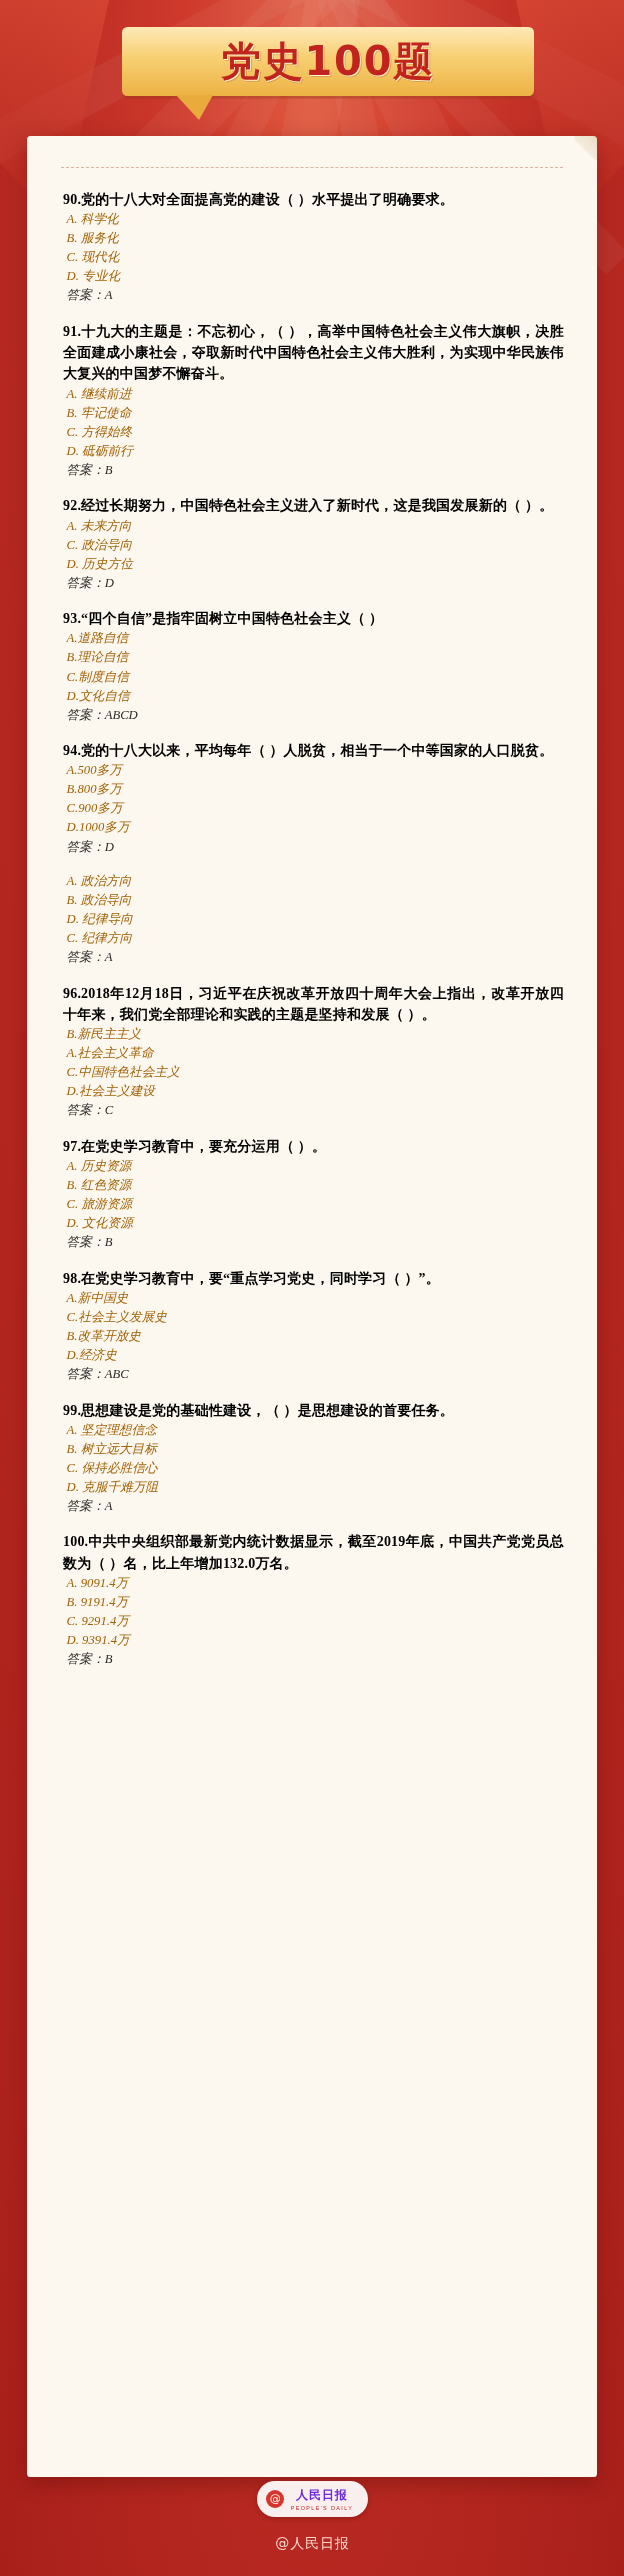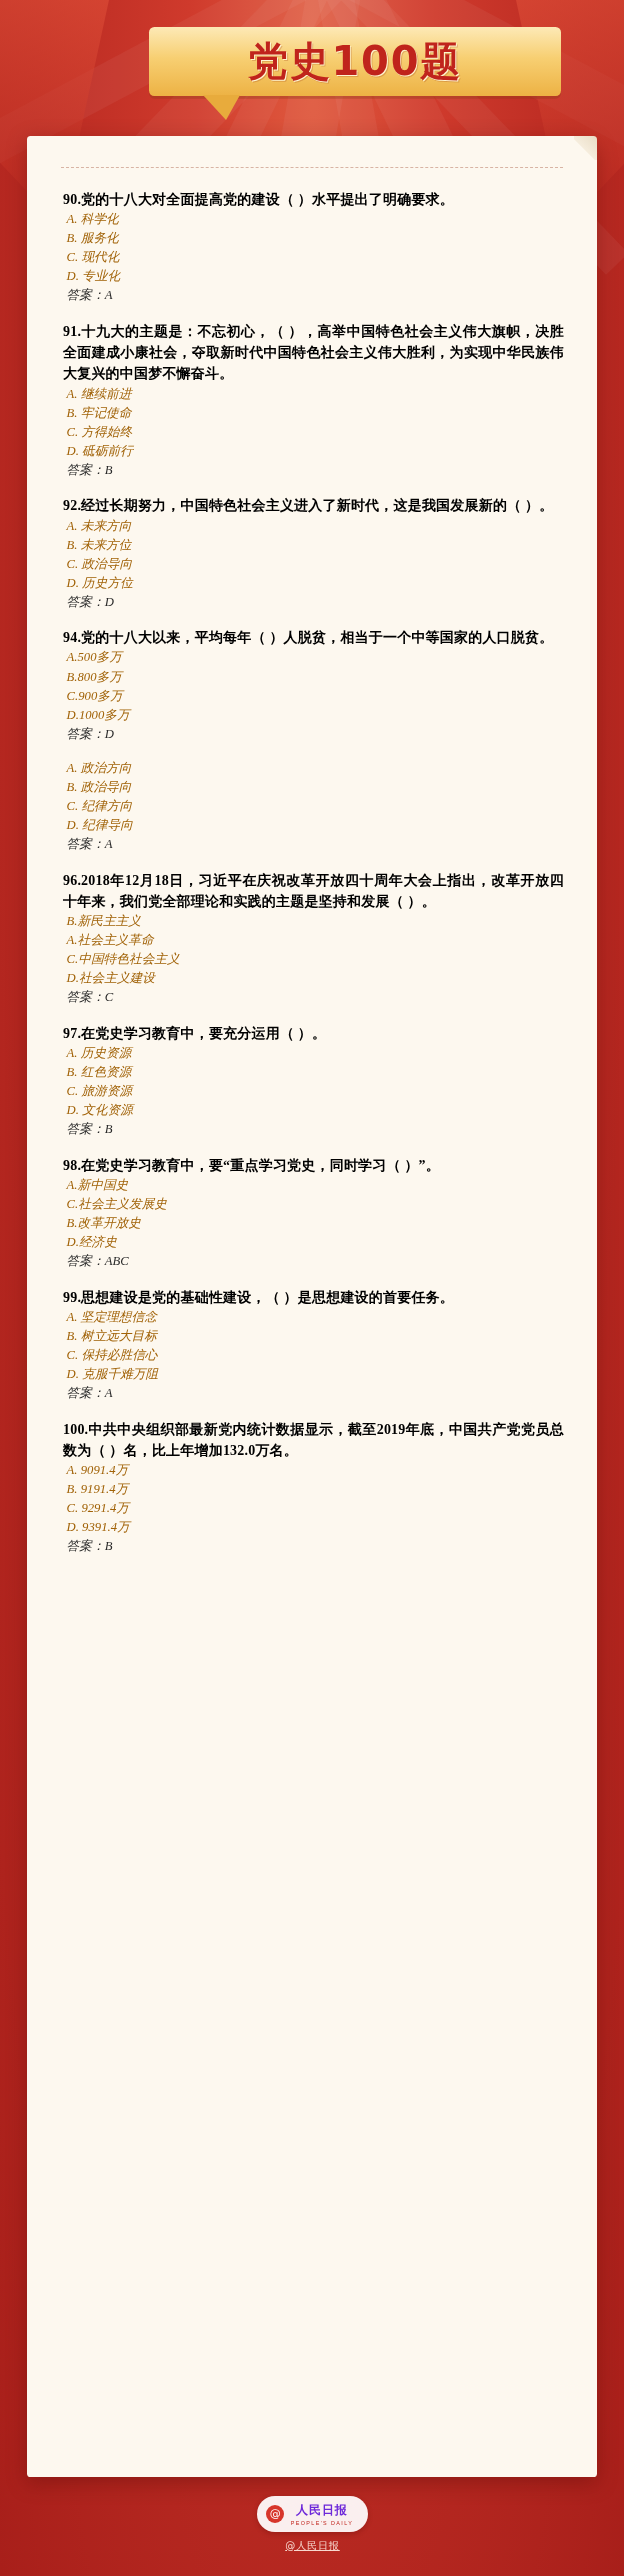--- a/index.html
+++ b/index.html
@@ -56,21 +56,21 @@
   .title-wrap {
     position: absolute;
     top: 27px;
     left: 63px;
     width: 507px;
     height: 86px;
   }
   .title-banner {
     position: relative;
     width: 412px;
-    margin-left: 86px;
+    margin-left: 59px;
     height: 69px;
     background: linear-gradient(180deg, #fde9b6 0%, #f7cf72 45%, #edb244 100%);
     border-radius: 5.4px;
     box-shadow: 0 2.7px 0 rgba(140,60,20,.35);
     display: flex;
     align-items: center;
     justify-content: center;
   }
   .title-banner:after {
     content: "";
@@ -182,26 +182,25 @@
   }
   .logo-sub {
     display: block;
     font-family: "Liberation Sans", sans-serif;
     font-size: 5.4px;
     color: #c0241c;
     letter-spacing: 1.4px;
     margin-top: 0.9px;
   }
   .weibo {
-    margin-top: 7px;
+    margin-top: 18px;
     font-family: "DejaVu Sans", "Liberation Sans", sans-serif;
-    font-size: 10px;
+    font-size: 14px;
     color: rgba(255,235,225,.9);
     letter-spacing: 0.9px;
-    text-decoration: underline;
   }
 </style>
 </head>
 <body>
 
 <div class="page">
 
   <div class="rays">
     <div class="ray d1"></div>
     <div class="ray d2"></div>
@@ -236,38 +235,45 @@
           <div class="q-stem">91.十九大的主题是：不忘初心，（  ），高举中国特色社会主义伟大旗帜，决胜全面建成小康社会，夺取新时代中国特色社会主义伟大胜利，为实现中华民族伟大复兴的中国梦不懈奋斗。</div>
           <div class="opt">A. 继续前进</div>
           <div class="opt">B. 牢记使命</div>
           <div class="opt">C. 方得始终</div>
           <div class="opt">D. 砥砺前行</div>
           <div class="ans">答案：B</div>
         </div>
         <div class="q-block">
           <div class="q-stem">92.经过长期努力，中国特色社会主义进入了新时代，这是我国发展新的（  ）。</div>
           <div class="opt">A. 未来方向</div>
-          <div class="opt">B. 未来方位</div>
           <div class="opt">C. 政治导向</div>
           <div class="opt">D. 历史方位</div>
           <div class="ans">答案：D</div>
+        </div>
+        <div class="q-block">
+          <div class="q-stem">93.“四个自信”是指牢固树立中国特色社会主义（  ）</div>
+          <div class="opt">A.道路自信</div>
+          <div class="opt">B.理论自信</div>
+          <div class="opt">C.制度自信</div>
+          <div class="opt">D.文化自信</div>
+          <div class="ans">答案：ABCD</div>
         </div>
         <div class="q-block">
           <div class="q-stem">94.党的十八大以来，平均每年（ ）人脱贫，相当于一个中等国家的人口脱贫。</div>
           <div class="opt">A.500多万</div>
           <div class="opt">B.800多万</div>
           <div class="opt">C.900多万</div>
           <div class="opt">D.1000多万</div>
           <div class="ans">答案：D</div>
         </div>
         <div class="q-block">
           <div class="opt">A. 政治方向</div>
           <div class="opt">B. 政治导向</div>
+          <div class="opt">D. 纪律导向</div>
           <div class="opt">C. 纪律方向</div>
-          <div class="opt">D. 纪律导向</div>
           <div class="ans">答案：A</div>
         </div>
         <div class="q-block">
           <div class="q-stem">96.2018年12月18日，习近平在庆祝改革开放四十周年大会上指出，改革开放四十年来，我们党全部理论和实践的主题是坚持和发展（  ）。</div>
           <div class="opt">B.新民主主义</div>
           <div class="opt">A.社会主义革命</div>
           <div class="opt">C.中国特色社会主义</div>
           <div class="opt">D.社会主义建设</div>
           <div class="ans">答案：C</div>
         </div>

